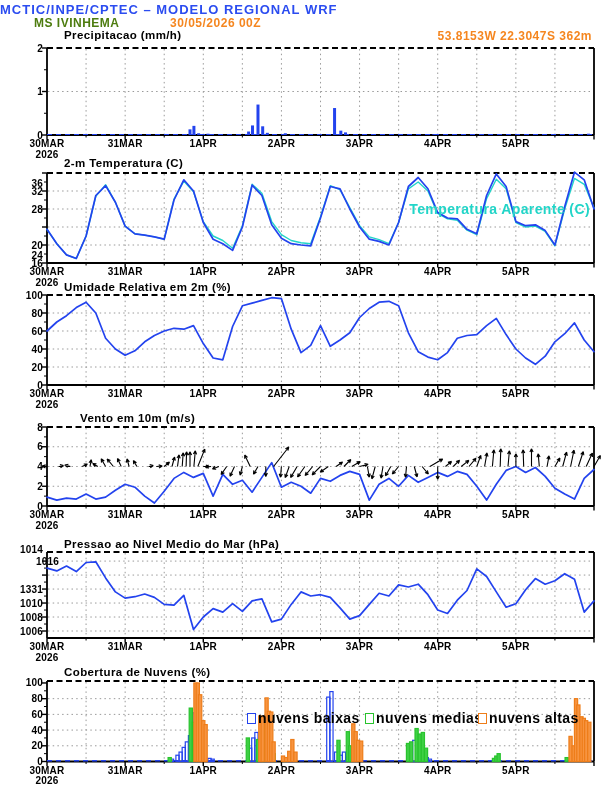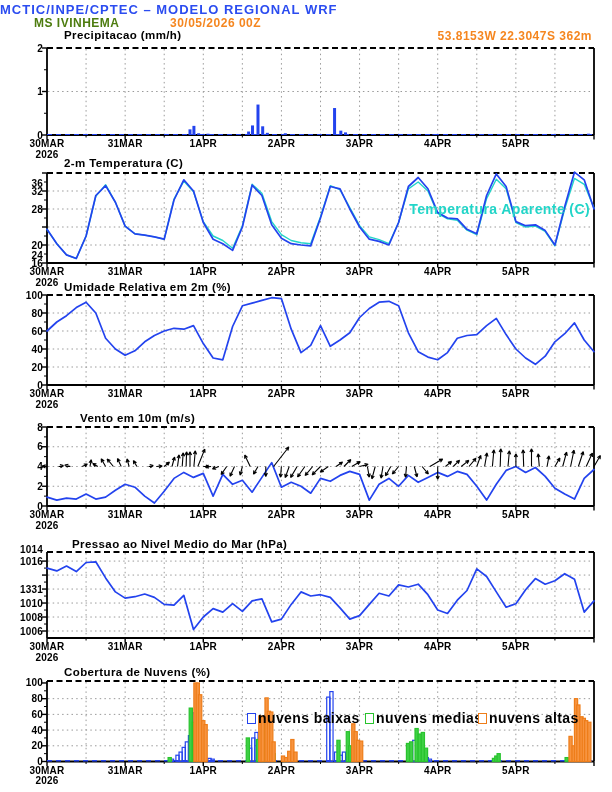--- a/index.html
+++ b/index.html
@@ -474,21 +474,21 @@
 <div class="abs hdr1" style="color:#2b4cf0">MCTIC/INPE/CPTEC – MODELO REGIONAL WRF</div>
 <div class="abs hdr2a" style="color:#4d7c0f">MS IVINHEMA</div>
 <div class="abs hdr2b" style="color:#f5861f">30/05/2026 00Z</div>
 <div class="abs loc" style="color:#f5861f">53.8153W 22.3047S 362m</div>
 
 <div class="abs ptitle" style="top:29px;left:64px">Precipitacao (mm/h)</div>
 <div class="abs ptitle" style="top:157px;left:64px">2-m Temperatura (C)</div>
 <div class="abs plegend" style="top:157px;right:22px;color:#22d5c8">Temperatura Aparente (C)</div>
 <div class="abs ptitle" style="top:281px;left:64px">Umidade Relativa em 2m (%)</div>
 <div class="abs ptitle" style="top:412px;left:80px">Vento em 10m (m/s)</div>
-<div class="abs ptitle" style="top:538px;left:72px">Pressao ao Nivel Medio do Mar (hPa)</div>
+<div class="abs ptitle" style="top:538px;left:64px">Pressao ao Nivel Medio do Mar (hPa)</div>
 <div class="abs ptitle" style="top:666px;left:64px">Cobertura de Nuvens (%)</div>
 
 <div class="abs plegend" style="top:666px;left:247px"><span class="cl-swatch" style="border-color: rgb(35, 67, 238);"></span><span>nuvens baixas</span></div>
 <div class="abs plegend" style="top:666px;left:365px"><span class="cl-swatch" style="border-color: rgb(40, 195, 45);"></span><span>nuvens medias</span></div>
 <div class="abs plegend" style="top:666px;left:478px"><span class="cl-swatch" style="border-color: rgb(238, 125, 25);"></span><span>nuvens altas</span></div>
 
 <div id="labels">
     <span class="ylab" style="top: 129.5px;">0</span>
     <span class="ylab" style="top: 86px;">1</span>
     <span class="ylab" style="top: 42.5px;">2</span>
@@ -539,21 +539,21 @@
     <span class="xlab" style="left: 251.429px; top: 509px;">2APR</span>
     <span class="xlab" style="left: 329.571px; top: 509px;">3APR</span>
     <span class="xlab" style="left: 407.714px; top: 509px;">4APR</span>
     <span class="xlab" style="left: 485.857px; top: 509px;">5APR</span>
     <span class="xlab" style="left: 17px; top: 519.5px;">2026</span>
     <span class="ylab" style="top: 625.508px;">1006</span>
     <span class="ylab" style="top: 611.524px;">1008</span>
     <span class="ylab" style="top: 597.541px;">1010</span>
     <span class="ylab" style="top: 583.557px;">1331</span>
     <span class="ylab" style="top: 544px;">1014</span>
-    <span class="ylab" style="top: 555.589px;">1016</span>
+    <span class="ylab" style="top: 555.589px; margin-left: 16px;">1016</span>
     <span class="xlab" style="left: 17px; top: 641px;">30MAR</span>
     <span class="xlab" style="left: 95.1429px; top: 641px;">31MAR</span>
     <span class="xlab" style="left: 173.286px; top: 641px;">1APR</span>
     <span class="xlab" style="left: 251.429px; top: 641px;">2APR</span>
     <span class="xlab" style="left: 329.571px; top: 641px;">3APR</span>
     <span class="xlab" style="left: 407.714px; top: 641px;">4APR</span>
     <span class="xlab" style="left: 485.857px; top: 641px;">5APR</span>
     <span class="xlab" style="left: 17px; top: 651.5px;">2026</span>
     <span class="ylab" style="top: 756px;">0</span>
     <span class="ylab" style="top: 740.293px;">20</span>

